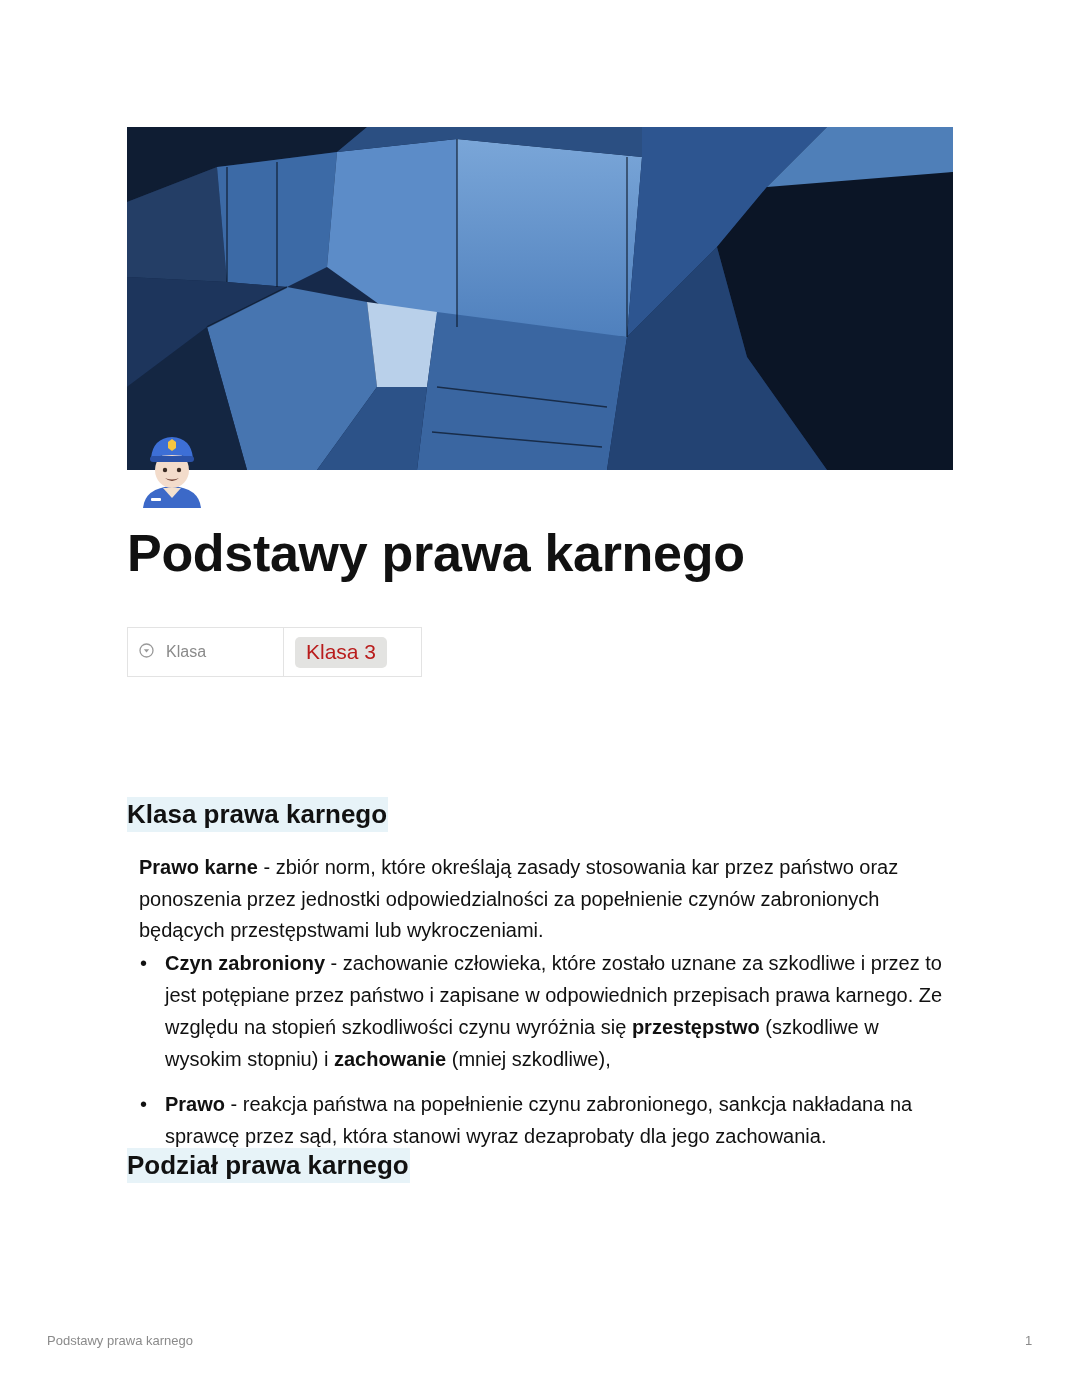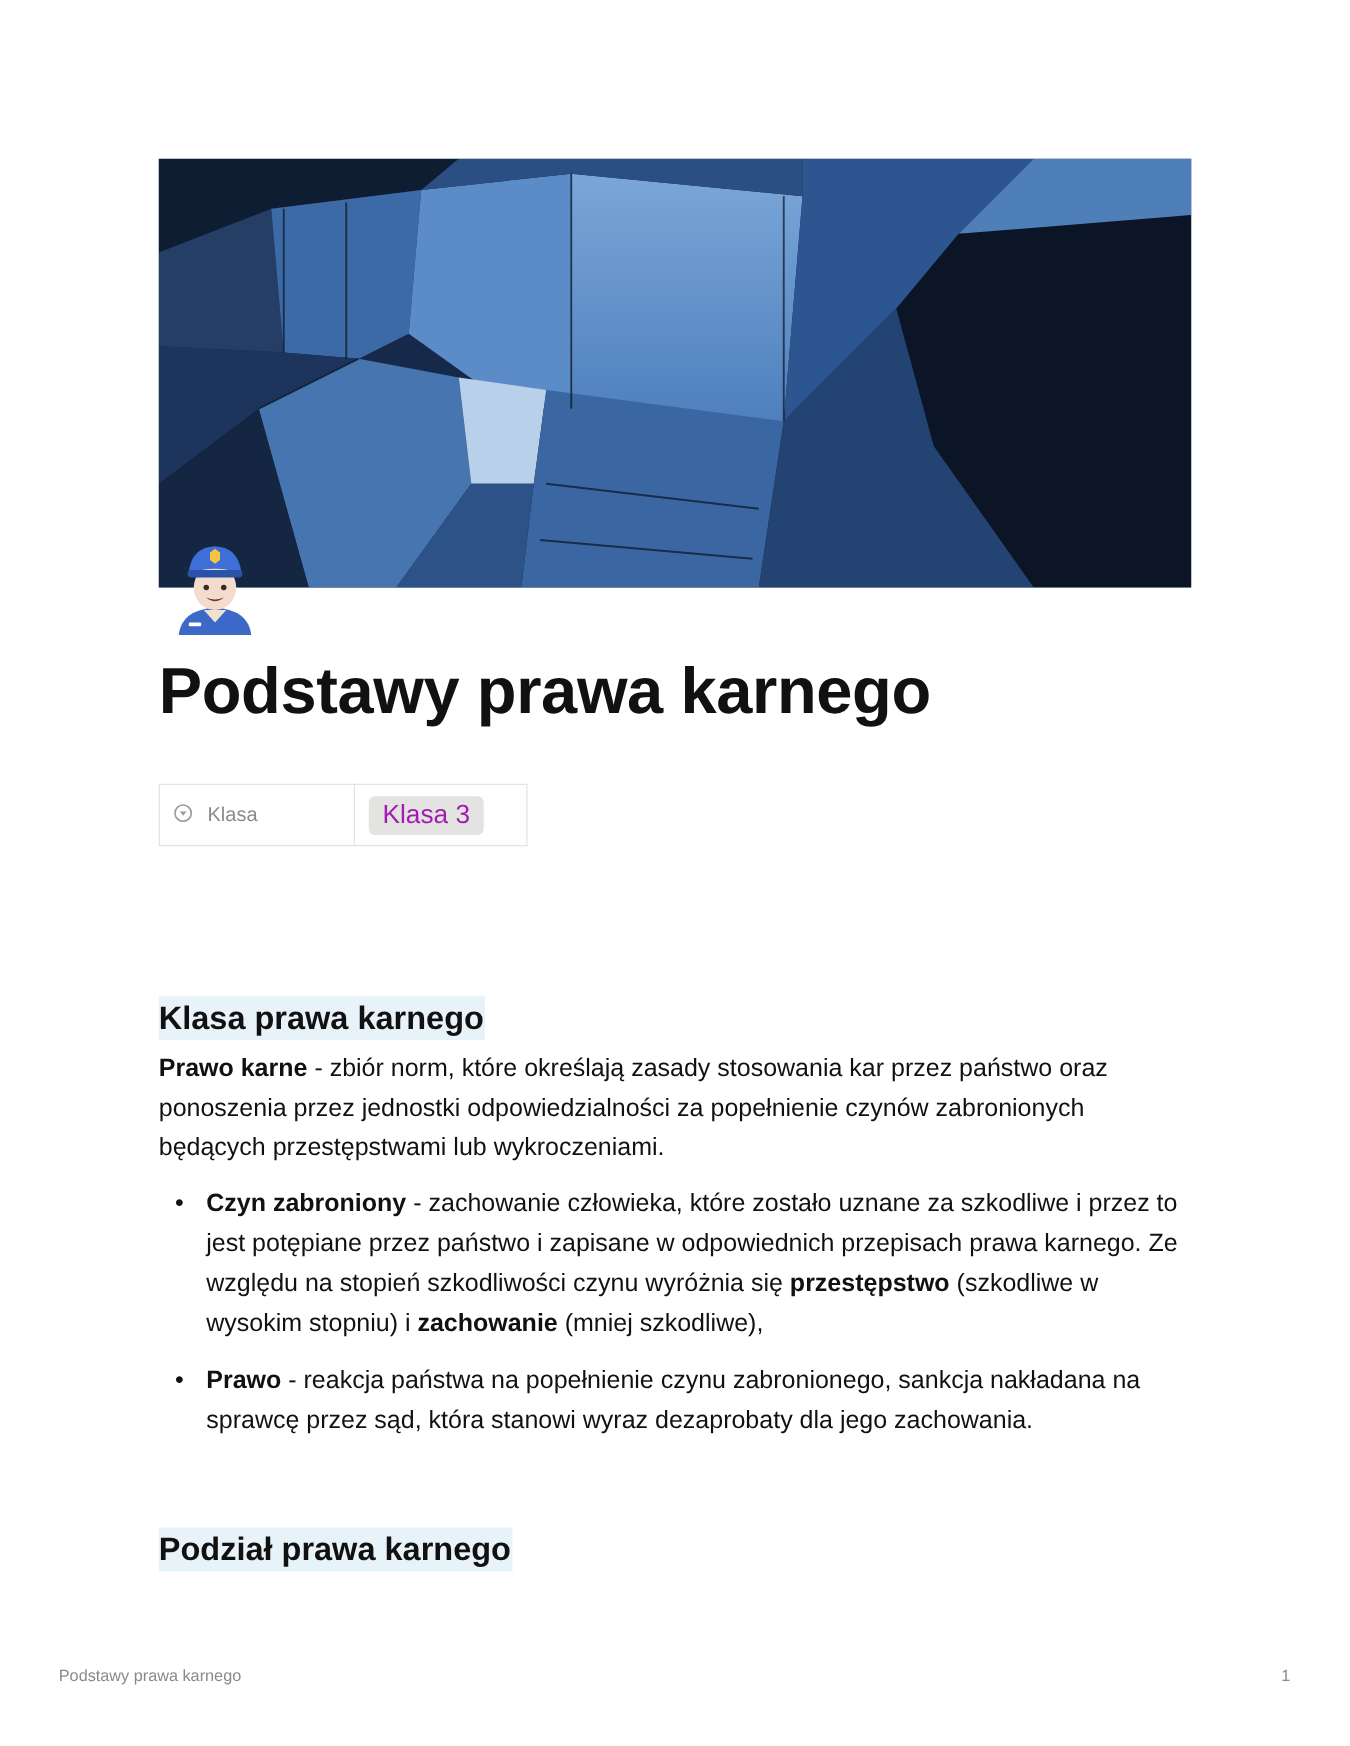--- a/index.html
+++ b/index.html
@@ -8,25 +8,25 @@
   .cover { position: absolute; left: 127px; top: 127px; width: 826px; height: 343px; overflow: hidden; background: #1b3358; }
   .cover svg { display: block; width: 826px; height: 343px; }
   .page-icon { position: absolute; left: 133px; top: 432px; width: 78px; height: 78px; }
   .title { position: absolute; left: 127px; top: 520px; margin: 0; font-size: 52px; font-weight: 700; letter-spacing: -0.3px; color: #111; line-height: 66px; }
   .props { position: absolute; left: 127px; top: 627px; border-collapse: collapse; }
   .props td { border: 1px solid #e3e3e3; height: 48px; padding: 0; vertical-align: middle; }
   .props tr td:first-child { border-left: 1px solid #e3e3e3; }
   .prop-name { width: 144px; padding-left: 11px !important; color: #8a8a8a; font-size: 16px; white-space: nowrap; }
   .prop-name .ico { display: inline-block; width: 15px; height: 15px; vertical-align: -1px; margin-right: 12px; }
   .prop-val { width: 126px; padding-left: 11px !important; }
-  .tag { display: inline-block; background: #e3e3e1; border-radius: 5px; padding: 3px 11px 4px 11px; font-size: 21px; color: #a21caf; }
+  .tag { display: inline-block; background: #e3e3e1; border-radius: 5px; padding: 3px 11px 4px 11px; font-size: 21px; color: #b91c1c; }
   .checkbox { display: inline-block; width: 21px; height: 21px; background: #4ba1d8; border-radius: 2px; vertical-align: middle; margin-left: 3px; position: relative; }
   .checkbox svg { position: absolute; left: 2px; top: 3px; }
   .h2 { position: absolute; left: 127px; margin: 0; font-size: 26px; font-weight: 700; background: #e7f3f8; padding: 1px 1px 2px 0; line-height: 32px; color: #111; }
-  .para { position: absolute; left: 127px; width: 830px; margin: 0; font-size: 20px; line-height: 31.5px; color: #111; }
+  .para { position: absolute; left: 127px; width: 830px; margin: 12px; font-size: 20px; line-height: 31.5px; color: #111; }
   .list { position: absolute; left: 127px; width: 830px; margin: 0; padding: 0; list-style: none; font-size: 20px; line-height: 32px; color: #111; }
   .list li { position: relative; padding-left: 38px; }
   .list li .bullet { position: absolute; left: 13px; top: 0; font-size: 20px; }
   b { font-weight: 700; }
   .footer-left { position: absolute; left: 47px; top: 1333px; font-size: 13px; color: #8a8a8a; }
   .footer-right { position: absolute; left: 1025px; top: 1333px; font-size: 13px; color: #8a8a8a; }
 </style>
 </head>
 <body>
 
@@ -108,16 +108,16 @@
 
 <ul class="list" style="top:947px;">
   <li style="margin-bottom:13px;">
     <span class="bullet">•</span><b>Czyn zabroniony</b><span> - zachowanie człowieka, które zostało uznane za szkodliwe i przez to jest potępiane przez państwo i zapisane w odpowiednich przepisach prawa karnego. Ze względu na stopień szkodliwości czynu wyróżnia się </span><b>przestępstwo</b><span> (szkodliwe w wysokim stopniu) i </span><b>zachowanie</b><span> (mniej szkodliwe),</span>
   </li>
   <li>
     <span class="bullet">•</span><b>Prawo</b><span> - reakcja państwa na popełnienie czynu zabronionego, sankcja nakładana na sprawcę przez sąd, która stanowi wyraz dezaprobaty dla jego zachowania.</span>
   </li>
 </ul>
 
-<h2 class="h2" style="top:1222px;">Podział prawa karnego</h2>
+<h2 class="h2" style="top:1148px;">Podział prawa karnego</h2>
 
 <div class="footer-left">Podstawy prawa karnego</div>
 <div class="footer-right">1</div>
 
 </body></html>

